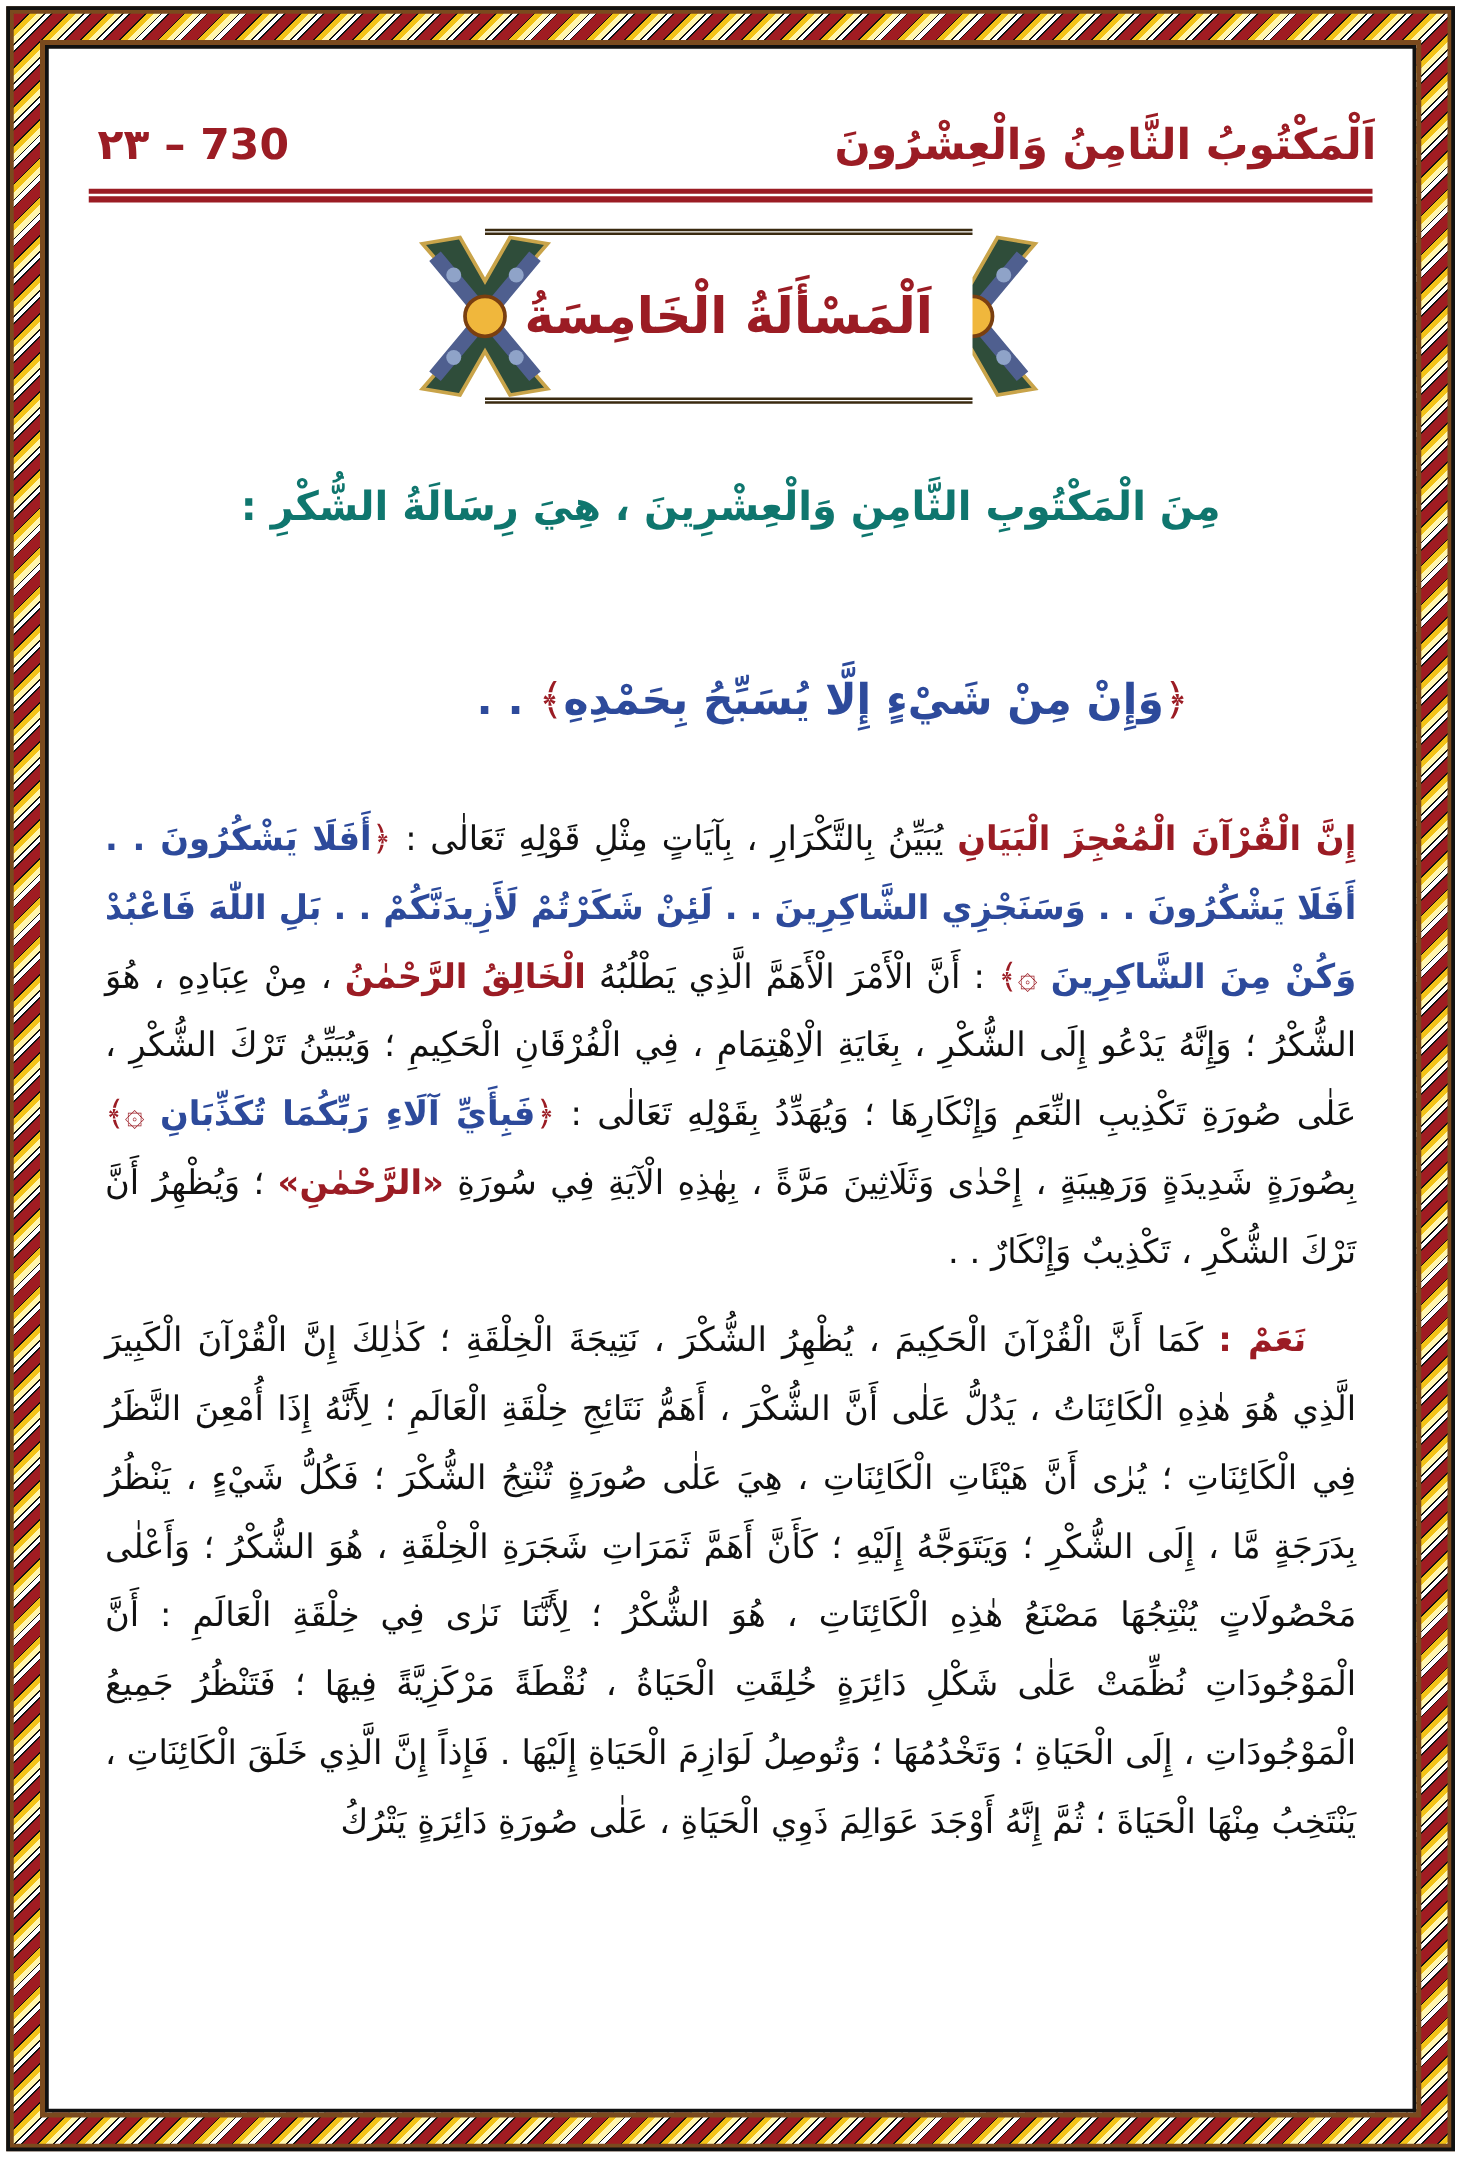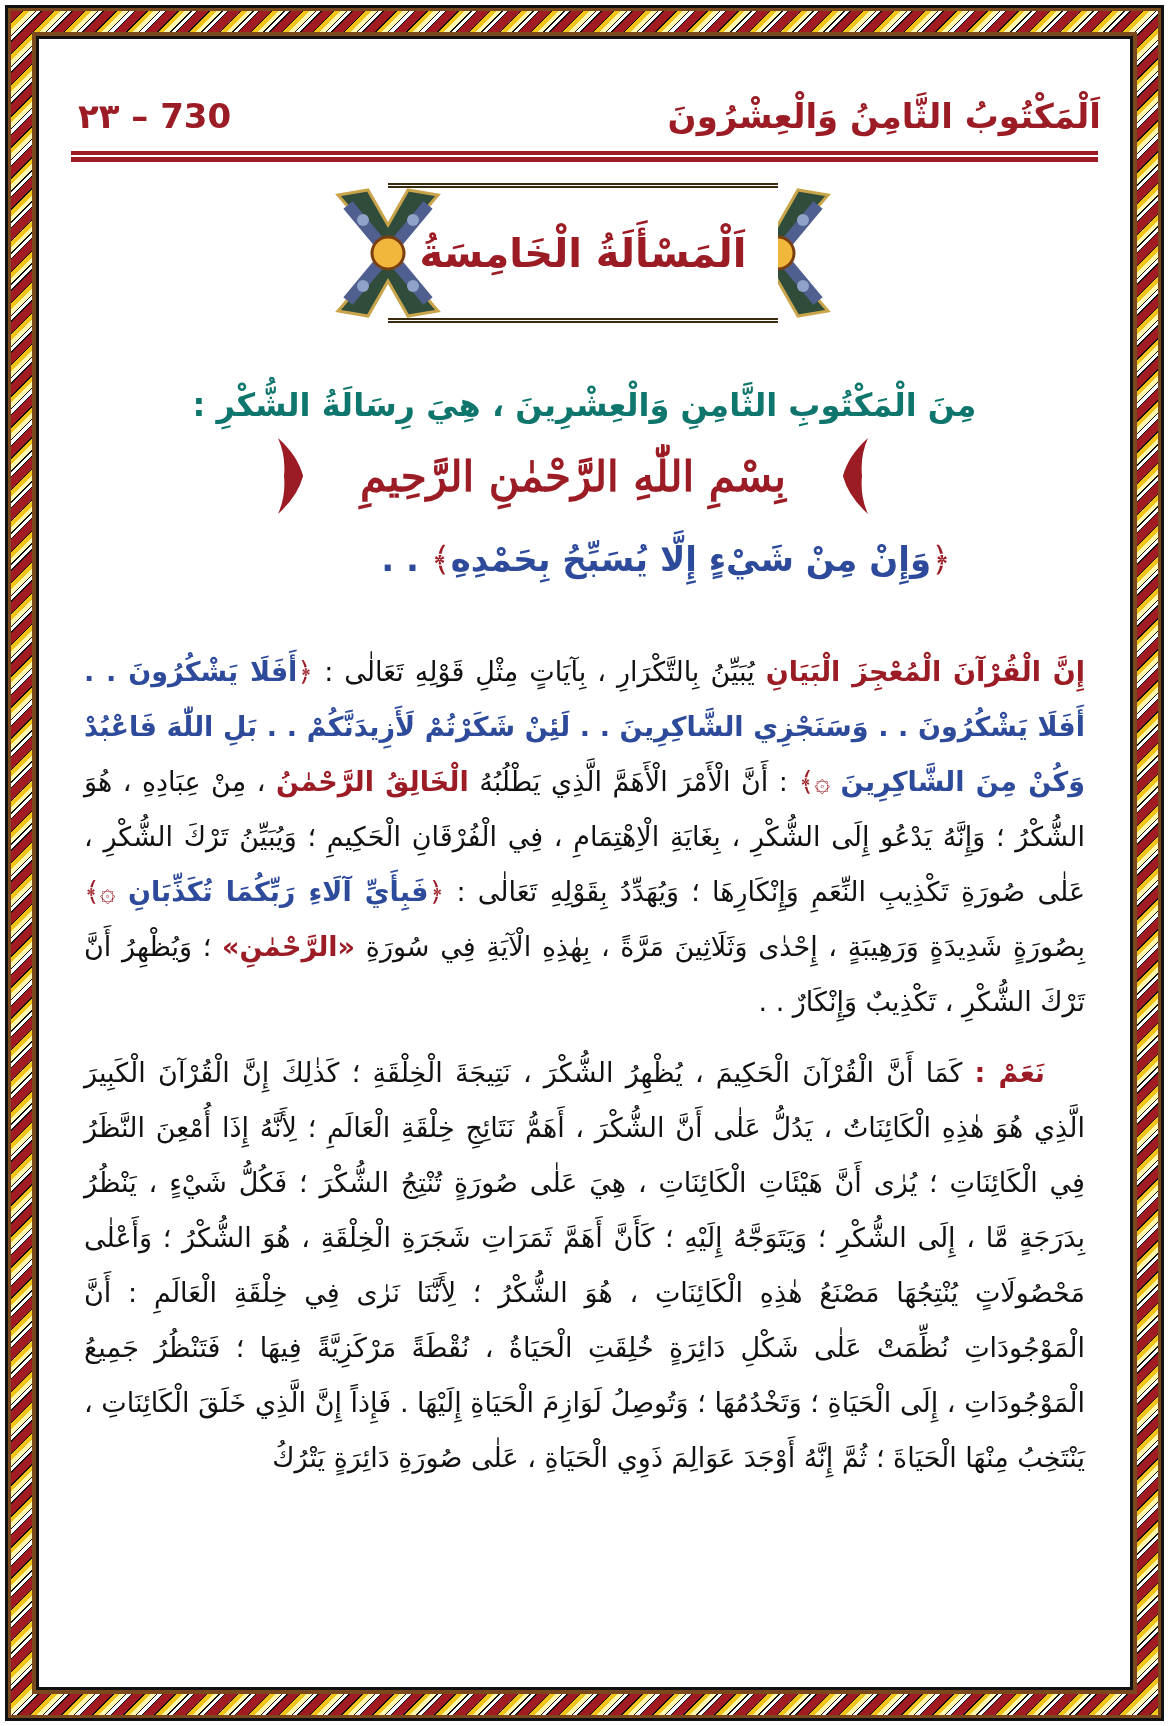--- a/index.html
+++ b/index.html
@@ -138,31 +138,20 @@
       <circle cx="60" cy="68" r="16" fill="#f0b73c" stroke="#7a3f10" stroke-width="3"></circle>
       <circle cx="35" cy="35" r="6" fill="#8fa3c8"></circle>
         <circle cx="85" cy="35" r="6" fill="#8fa3c8"></circle>
       <circle cx="35" cy="101" r="6" fill="#8fa3c8"></circle>
         <circle cx="85" cy="101" r="6" fill="#8fa3c8"></circle>
     </svg>
   </div>
 
   <div class="subtitle">مِنَ الْمَكْتُوبِ الثَّامِنِ وَالْعِشْرِينَ ، هِيَ رِسَالَةُ الشُّكْرِ :</div>
 
-  <div class="basmala">
-    <svg viewBox="0 0 40 80">
-      <path d="M30 2 Q10 20 5 40 Q10 60 30 78 Q22 60 24 40 Q22 20 30 2 Z" fill="#9b1c24"></path>
-      <circle cx="14" cy="40" r="7" fill="none" stroke="#9b1c24" stroke-width="3"></circle>
-    </svg>
-    <span class="text">بِسْمِ اللّٰهِ الرَّحْمٰنِ الرَّحِيمِ</span>
-    <svg viewBox="0 0 40 80">
-      <path d="M10 2 Q30 20 35 40 Q30 60 10 78 Q18 60 16 40 Q18 20 10 2 Z" fill="#9b1c24"></path>
-      <circle cx="26" cy="40" r="7" fill="none" stroke="#9b1c24" stroke-width="3"></circle>
-    </svg>
-  </div>
 
   <div class="verse-line">
     <span class="bracket">﴿</span><span>وَإِنْ مِنْ شَيْءٍ إِلَّا يُسَبِّحُ بِحَمْدِهِ</span><span class="bracket">﴾</span><span> . .</span>
   </div>
 
   <div class="body-text">
     <p>
       <span class="red">إِنَّ الْقُرْآنَ الْمُعْجِزَ الْبَيَانِ</span><span> يُبَيِّنُ بِالتَّكْرَارِ ، بِآيَاتٍ مِثْلِ قَوْلِهِ تَعَالٰى : </span><span class="bracket">﴿</span><span class="blue">أَفَلَا يَشْكُرُونَ . . أَفَلَا يَشْكُرُونَ . . وَسَنَجْزِي الشَّاكِرِينَ . . لَئِنْ شَكَرْتُمْ لَأَزِيدَنَّكُمْ . . بَلِ اللّٰهَ فَاعْبُدْ وَكُنْ مِنَ الشَّاكِرِينَ</span><span class="bracket"> ۞﴾</span><span> : أَنَّ الْأَمْرَ الْأَهَمَّ الَّذِي يَطْلُبُهُ </span><span class="red">الْخَالِقُ الرَّحْمٰنُ</span><span> ، مِنْ عِبَادِهِ ، هُوَ الشُّكْرُ ؛ وَإِنَّهُ يَدْعُو إِلَى الشُّكْرِ ، بِغَايَةِ الْاِهْتِمَامِ ، فِي الْفُرْقَانِ الْحَكِيمِ ؛ وَيُبَيِّنُ تَرْكَ الشُّكْرِ ، عَلٰى صُورَةِ تَكْذِيبِ النِّعَمِ وَإِنْكَارِهَا ؛ وَيُهَدِّدُ بِقَوْلِهِ تَعَالٰى : </span><span class="bracket">﴿</span><span class="blue">فَبِأَيِّ آلَاءِ رَبِّكُمَا تُكَذِّبَانِ</span><span class="bracket"> ۞﴾</span><span> بِصُورَةٍ شَدِيدَةٍ وَرَهِيبَةٍ ، إِحْدٰى وَثَلَاثِينَ مَرَّةً ، بِهٰذِهِ الْآيَةِ فِي سُورَةِ </span><span class="red">«الرَّحْمٰنِ»</span><span> ؛ وَيُظْهِرُ أَنَّ تَرْكَ الشُّكْرِ ، تَكْذِيبٌ وَإِنْكَارٌ . .</span>
     </p>
     <p class="para2">

